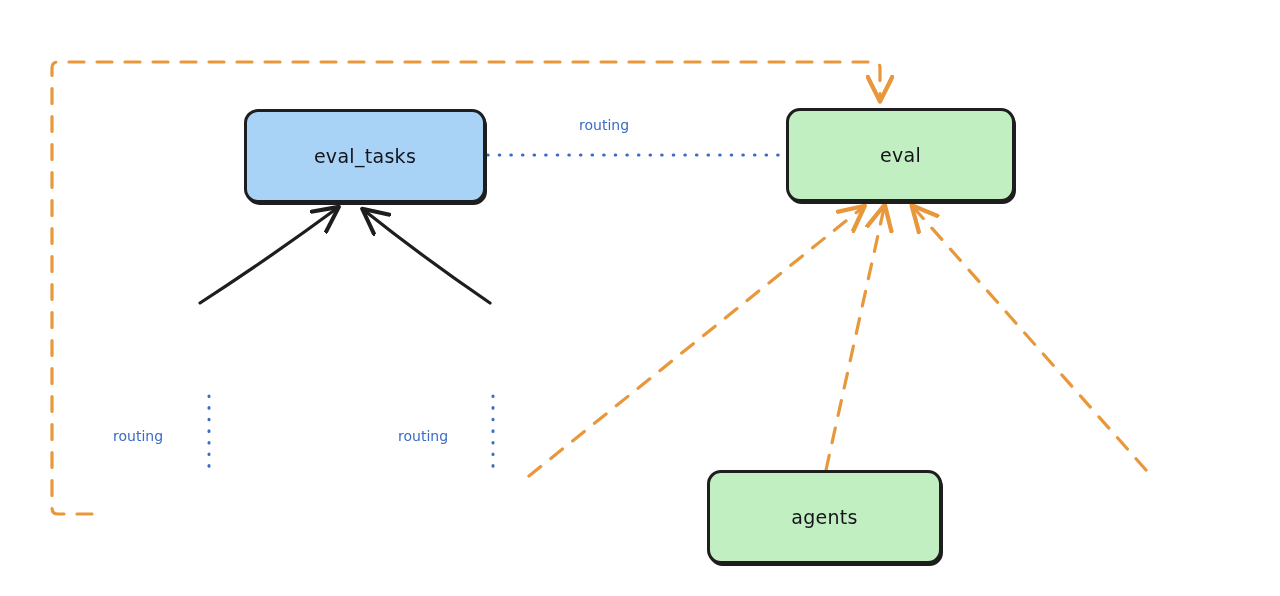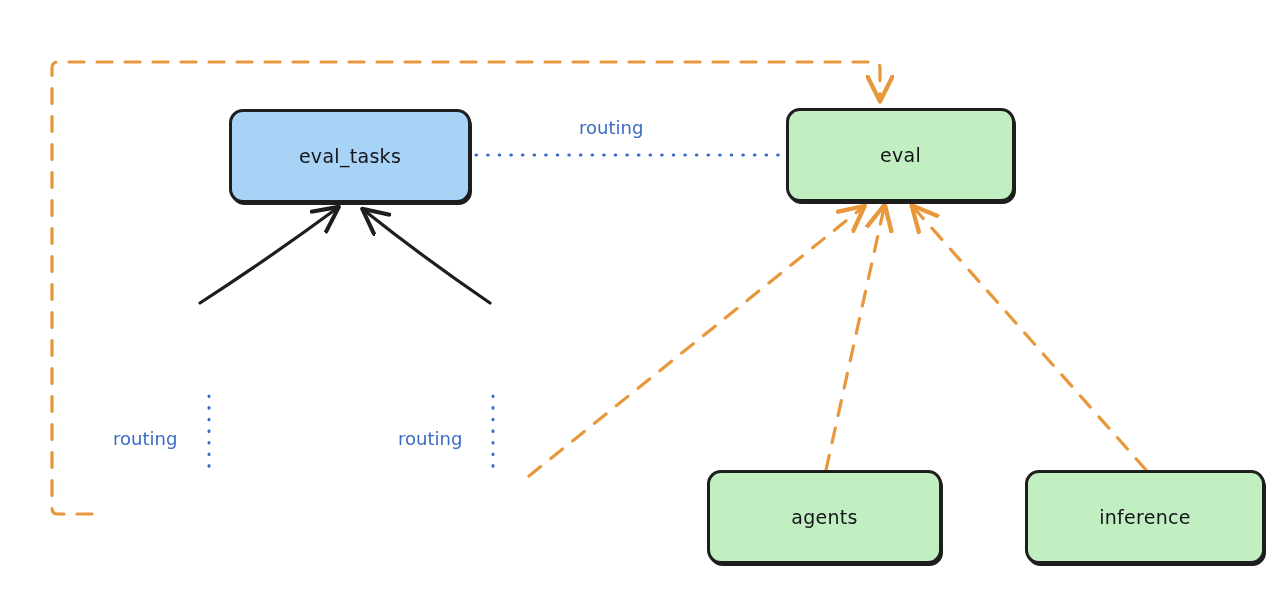--- a/index.html
+++ b/index.html
@@ -42,21 +42,21 @@
   }
   .node.blue { background: #a8d3f7; }
   .node.green { background: #c2efc2; }
   .node-label {
     pointer-events: none;
     white-space: nowrap;
   }
   .edge-label {
     position: absolute;
     font-family: "DejaVu Sans", sans-serif;
-    font-size: 18px;
+    font-size: 14px;
     color: #3b6bc4;
     z-index: 4;
     white-space: nowrap;
   }
 </style>
 </head>
 <body>
 
 <div id="canvas">
 
@@ -82,39 +82,36 @@
 
     <path d="M 92 514 L 58 514 Q 52 514 52 508 L 52 68 Q 52 62 58 62 L 874 62 Q 880 62 880 68 L 880 98" fill="none" stroke="#e8973a" stroke-width="3.2" stroke-linecap="round" stroke-dasharray="15 13" marker-end="url(#arrow-orange)"></path>
 
     <path d="M 529 476 L 862 208" fill="none" stroke="#e8973a" stroke-width="3.2" stroke-linecap="round" stroke-dasharray="15 13" marker-end="url(#arrow-orange)"></path>
 
     <path d="M 826 470 L 884 208" fill="none" stroke="#e8973a" stroke-width="3.2" stroke-linecap="round" stroke-dasharray="15 13" marker-end="url(#arrow-orange)"></path>
 
     <path d="M 1146 470 L 914 208" fill="none" stroke="#e8973a" stroke-width="3.2" stroke-linecap="round" stroke-dasharray="15 13" marker-end="url(#arrow-orange)"></path>
   </svg>
 
-  <div class="node blue" style="left:229px; top:109px; width:242px; height:94px;">
+  <div class="node blue" style="left:244px; top:109px; width:242px; height:94px;">
     <span class="node-label">eval_tasks</span>
   </div>
 
   <div class="node green" style="left:786px; top:108px; width:229px; height:94px;">
     <span class="node-label">eval</span>
   </div>
 
 
 
 
 
   <div class="node green" style="left:707px; top:470px; width:235px; height:94px;">
     <span class="node-label">agents</span>
   </div>
 
-  <div class="node green" style="left:1025px; top:470px; width:240px; height:94px;">
-    <span class="node-label">inference</span>
-  </div>
 
   <div class="edge-label" style="left:579px; top:117px;">routing</div>
 
   <div class="edge-label" style="left:113px; top:428px;">routing</div>
 
   <div class="edge-label" style="left:398px; top:428px;">routing</div>
 
 </div>
 
 </body></html>

